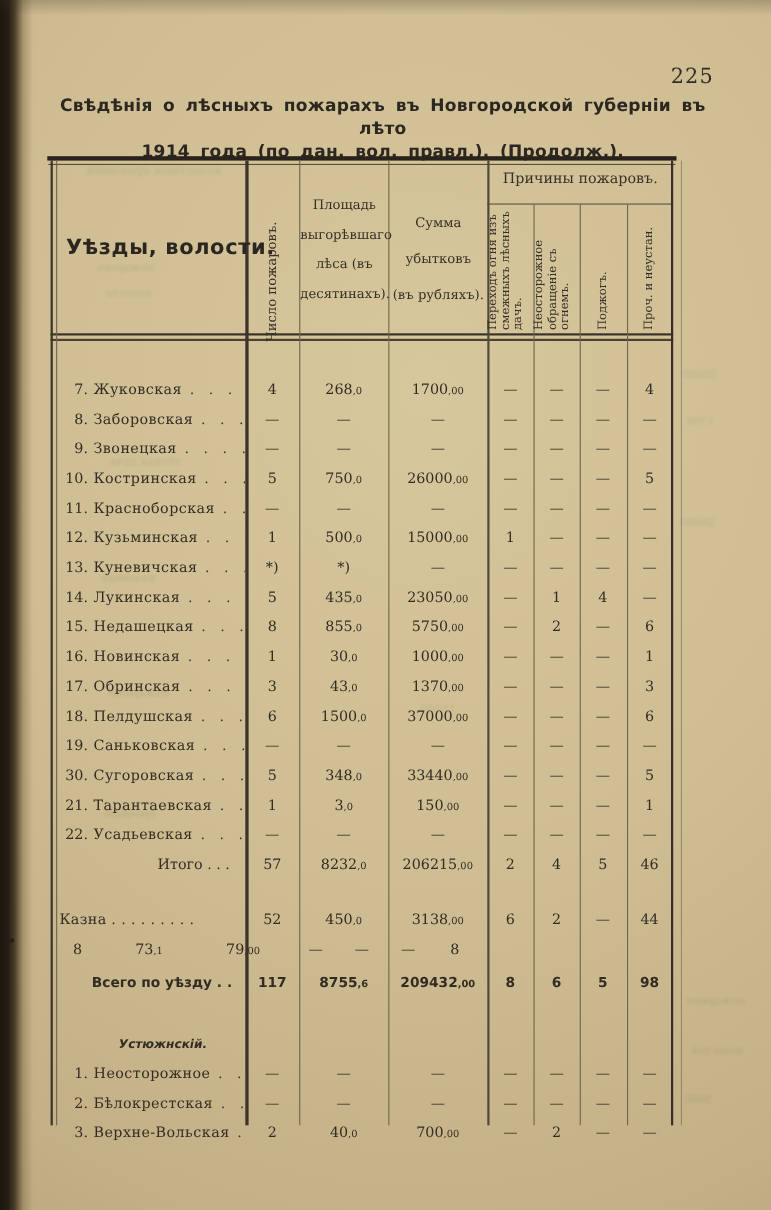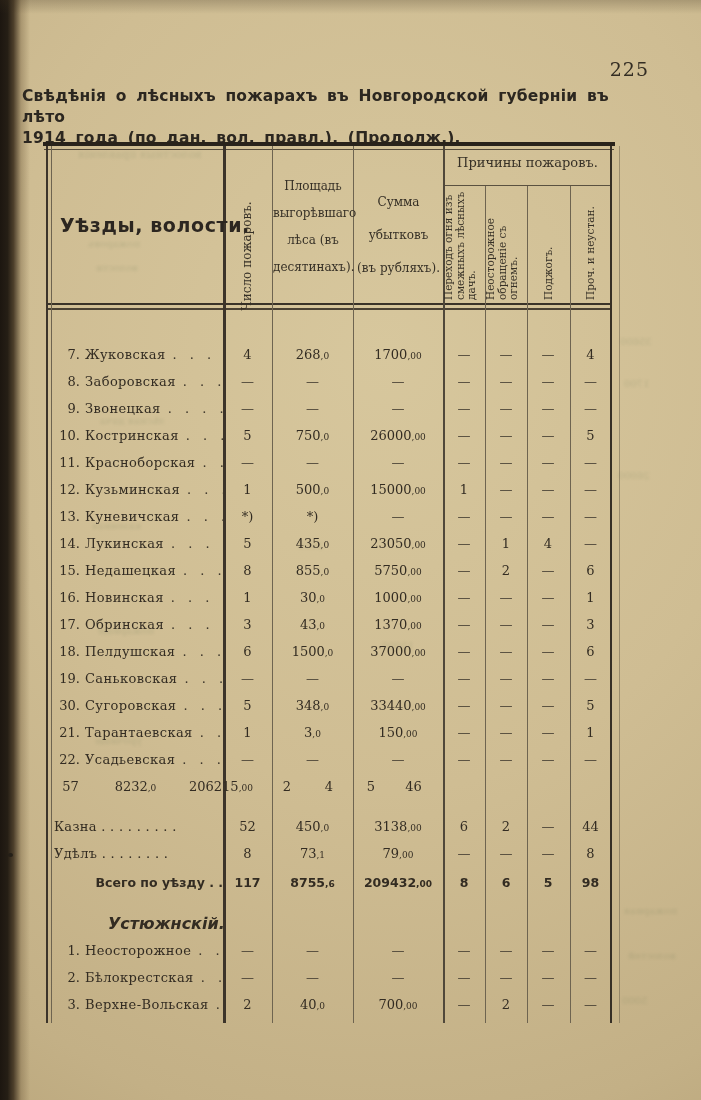--- a/index.html
+++ b/index.html
@@ -19,21 +19,21 @@
   }
   .topshade{
     position:absolute;left:0;top:0;width:701px;height:14px;
     background:linear-gradient(180deg,rgba(60,48,30,.25),rgba(60,48,30,0));
   }
   .pagenum{
     position:absolute;top:58px;right:52px;
     font-size:19px;color:#332d23;letter-spacing:1px;
   }
   .title{
-    position:absolute;top:86px;left:22px;width:628px;text-align:left;
+    position:absolute;top:86px;left:34px;width:628px;text-align:center;
     font-family:"DejaVu Sans",sans-serif;font-weight:bold;
     font-size:15.5px;line-height:21px;color:#2c2720;
     letter-spacing:.2px;word-spacing:4px;
   }
   
   .tbl{position:absolute;left:46px;top:142px;width:566px;height:893px;color:#332c22}
   .hline{position:absolute;background:#3a3328}
   .tl1{top:0;left:-3px;right:-3px;height:4px;background:#29231b}
   .tl2{top:7px;left:-2px;right:-2px;height:1px;background:#564c3b}
   .hb1{top:161px;left:0;right:0;height:2px}
@@ -65,26 +65,26 @@
   .h-fires{left:122px;top:66px;width:160px;height:49px;line-height:46px;font-size:12px;padding-left:2px;box-sizing:border-box}
   .cz{width:112px;height:42px;top:84px;font-size:10.5px;line-height:11.5px;padding-left:3px;box-sizing:border-box}
   .cz0{left:362px}
   .cz1{left:404px}
   .cz2{left:447px;line-height:40px}
   .cz3{left:489px;line-height:40px}
   
   .tbody{position:absolute;top:168px;left:0;width:566px}
   .row{display:flex;height:27px;line-height:27px;font-size:13px;color:#332c22}
   .row:first-child{margin-top:31px}
-  .row-total + .row-plain{margin-top:13px}
+  .row-total + .row-plain{margin-top:23px}
   .row-grand{margin-top:2px;font-family:"DejaVu Sans",sans-serif;font-weight:bold;font-size:12.5px}
-  .row-section{margin-top:14px;font-family:"DejaVu Sans",sans-serif;font-weight:bold;font-style:italic;font-size:16px}
+  .row-section{margin-top:30px;font-family:"DejaVu Sans",sans-serif;font-weight:bold;font-style:italic;font-size:11px}
   .cl{width:177px;display:flex;box-sizing:border-box;padding-left:10px;overflow:hidden}
   .row-total .cl{display:block;text-align:right;padding-right:14px}
-  .row-grand .cl{display:block;text-align:right;}
+  .row-grand .cl{display:block;text-align:right;padding-right:12px}
   .row-plain .cl{display:block;padding-left:8px;letter-spacing:.3px}
   .row-section .cl{display:block;padding-left:62px}
   .num{width:24px;text-align:right;margin-right:5px;flex:none}
   .nm{letter-spacing:.4px;white-space:nowrap}
   .dots{margin-left:7px;letter-spacing:3px;word-spacing:3px;color:#3d362b;white-space:nowrap}
   .cell{text-align:center;box-sizing:border-box}
   .c1{width:49px}.c2{width:81px}.c3{width:90px}
   .c4{width:42px}.c5{width:42px}.c6{width:42px}.c7{width:43px}
   .dec{font-size:9px}
   .dash{color:#463f33}
@@ -388,40 +388,40 @@
           </div>
           <div class="cell c1"><span class="dash">—</span></div>
           <div class="cell c2"><span class="dash">—</span></div>
           <div class="cell c3"><span class="dash">—</span></div>
           <div class="cell c4"><span class="dash">—</span></div>
           <div class="cell c5"><span class="dash">—</span></div>
           <div class="cell c6"><span class="dash">—</span></div>
           <div class="cell c7"><span class="dash">—</span></div>
         </div>
         <div class="row row-total">
+          <div class="cl">Итого . . .</div>
           <div class="cell c1">57</div>
           <div class="cell c2">8232<span class="dec">,0</span></div>
           <div class="cell c3">206215<span class="dec">,00</span></div>
           <div class="cell c4">2</div>
           <div class="cell c5">4</div>
           <div class="cell c6">5</div>
           <div class="cell c7">46</div>
         </div>
         <div class="row row-plain">
           <div class="cl">Казна . . . . . . . . .</div>
           <div class="cell c1">52</div>
           <div class="cell c2">450<span class="dec">,0</span></div>
           <div class="cell c3">3138<span class="dec">,00</span></div>
           <div class="cell c4">6</div>
           <div class="cell c5">2</div>
           <div class="cell c6"><span class="dash">—</span></div>
           <div class="cell c7">44</div>
         </div>
         <div class="row row-plain">
-          <div class="cl">Удѣлъ . .   . . . . . .</div>
           <div class="cell c1">8</div>
           <div class="cell c2">73<span class="dec">,1</span></div>
           <div class="cell c3">79<span class="dec">,00</span></div>
           <div class="cell c4"><span class="dash">—</span></div>
           <div class="cell c5"><span class="dash">—</span></div>
           <div class="cell c6"><span class="dash">—</span></div>
           <div class="cell c7">8</div>
         </div>
         <div class="row row-grand">
           <div class="cl">Всего по уѣзду . .</div>

